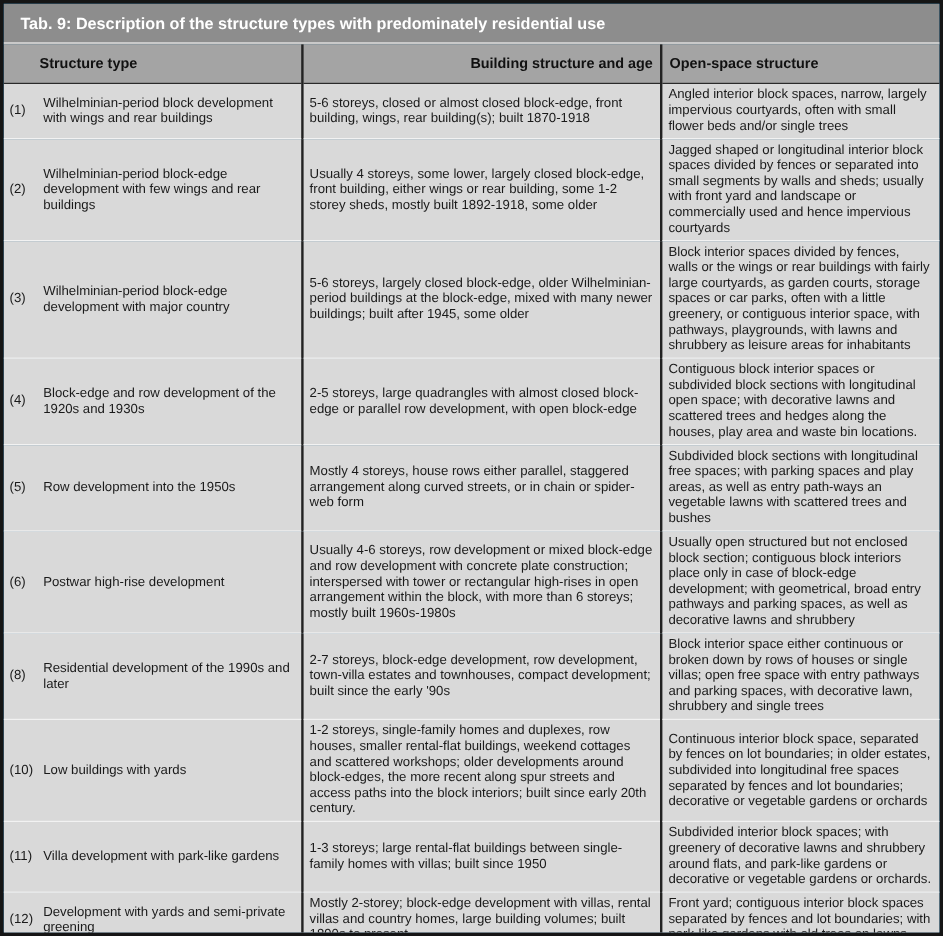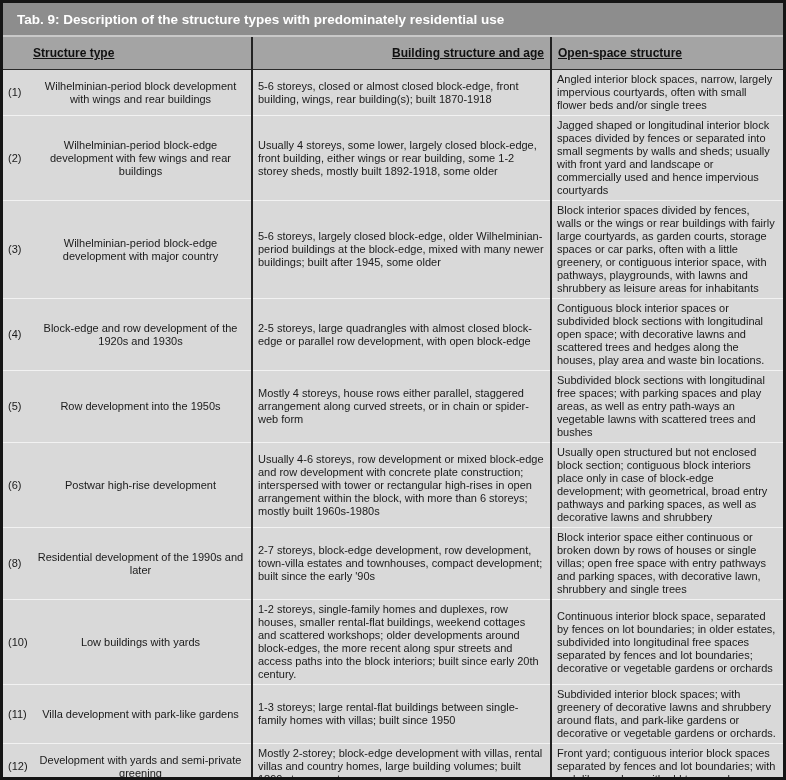--- a/index.html
+++ b/index.html
@@ -30,37 +30,36 @@
   th{
     background:#a4a4a4;
     color:#111111;
     font-size:12px;
     font-weight:bold;
     text-align:left;
     vertical-align:middle;
     padding:4px 6px;
     height:24px;
     border-bottom:1px solid #2a2a2a;
-    text-decoration:underline;
   }
   th.c1{width:212px;padding-left:30px;}
   th.c2{width:285px;text-align:right;}
   td{
     background:#d9d9d9;
     color:#1a1a1a;
     font-size:11px;
     line-height:13px;
     vertical-align:middle;
     padding:3px 6px 3px 5px;
   }
   th.c2,td.c2{border-left:2px solid #222222;border-right:2px solid #222222;}
   tbody tr+tr td{border-top:1px solid #f2f2f2;}
   .c1wrap{display:flex;align-items:center;}
   .num{flex:0 0 28px;}
-  .typetext{flex:1;text-align:center;}
+  .typetext{flex:1;}
 </style>
 </head>
 <body>
 
 <div class="outer">
   <div class="titlebar">Tab. 9: Description of the structure types with predominately residential use</div>
   <table>
     <thead>
       <tr>
         <th class="c1">Structure type</th>

